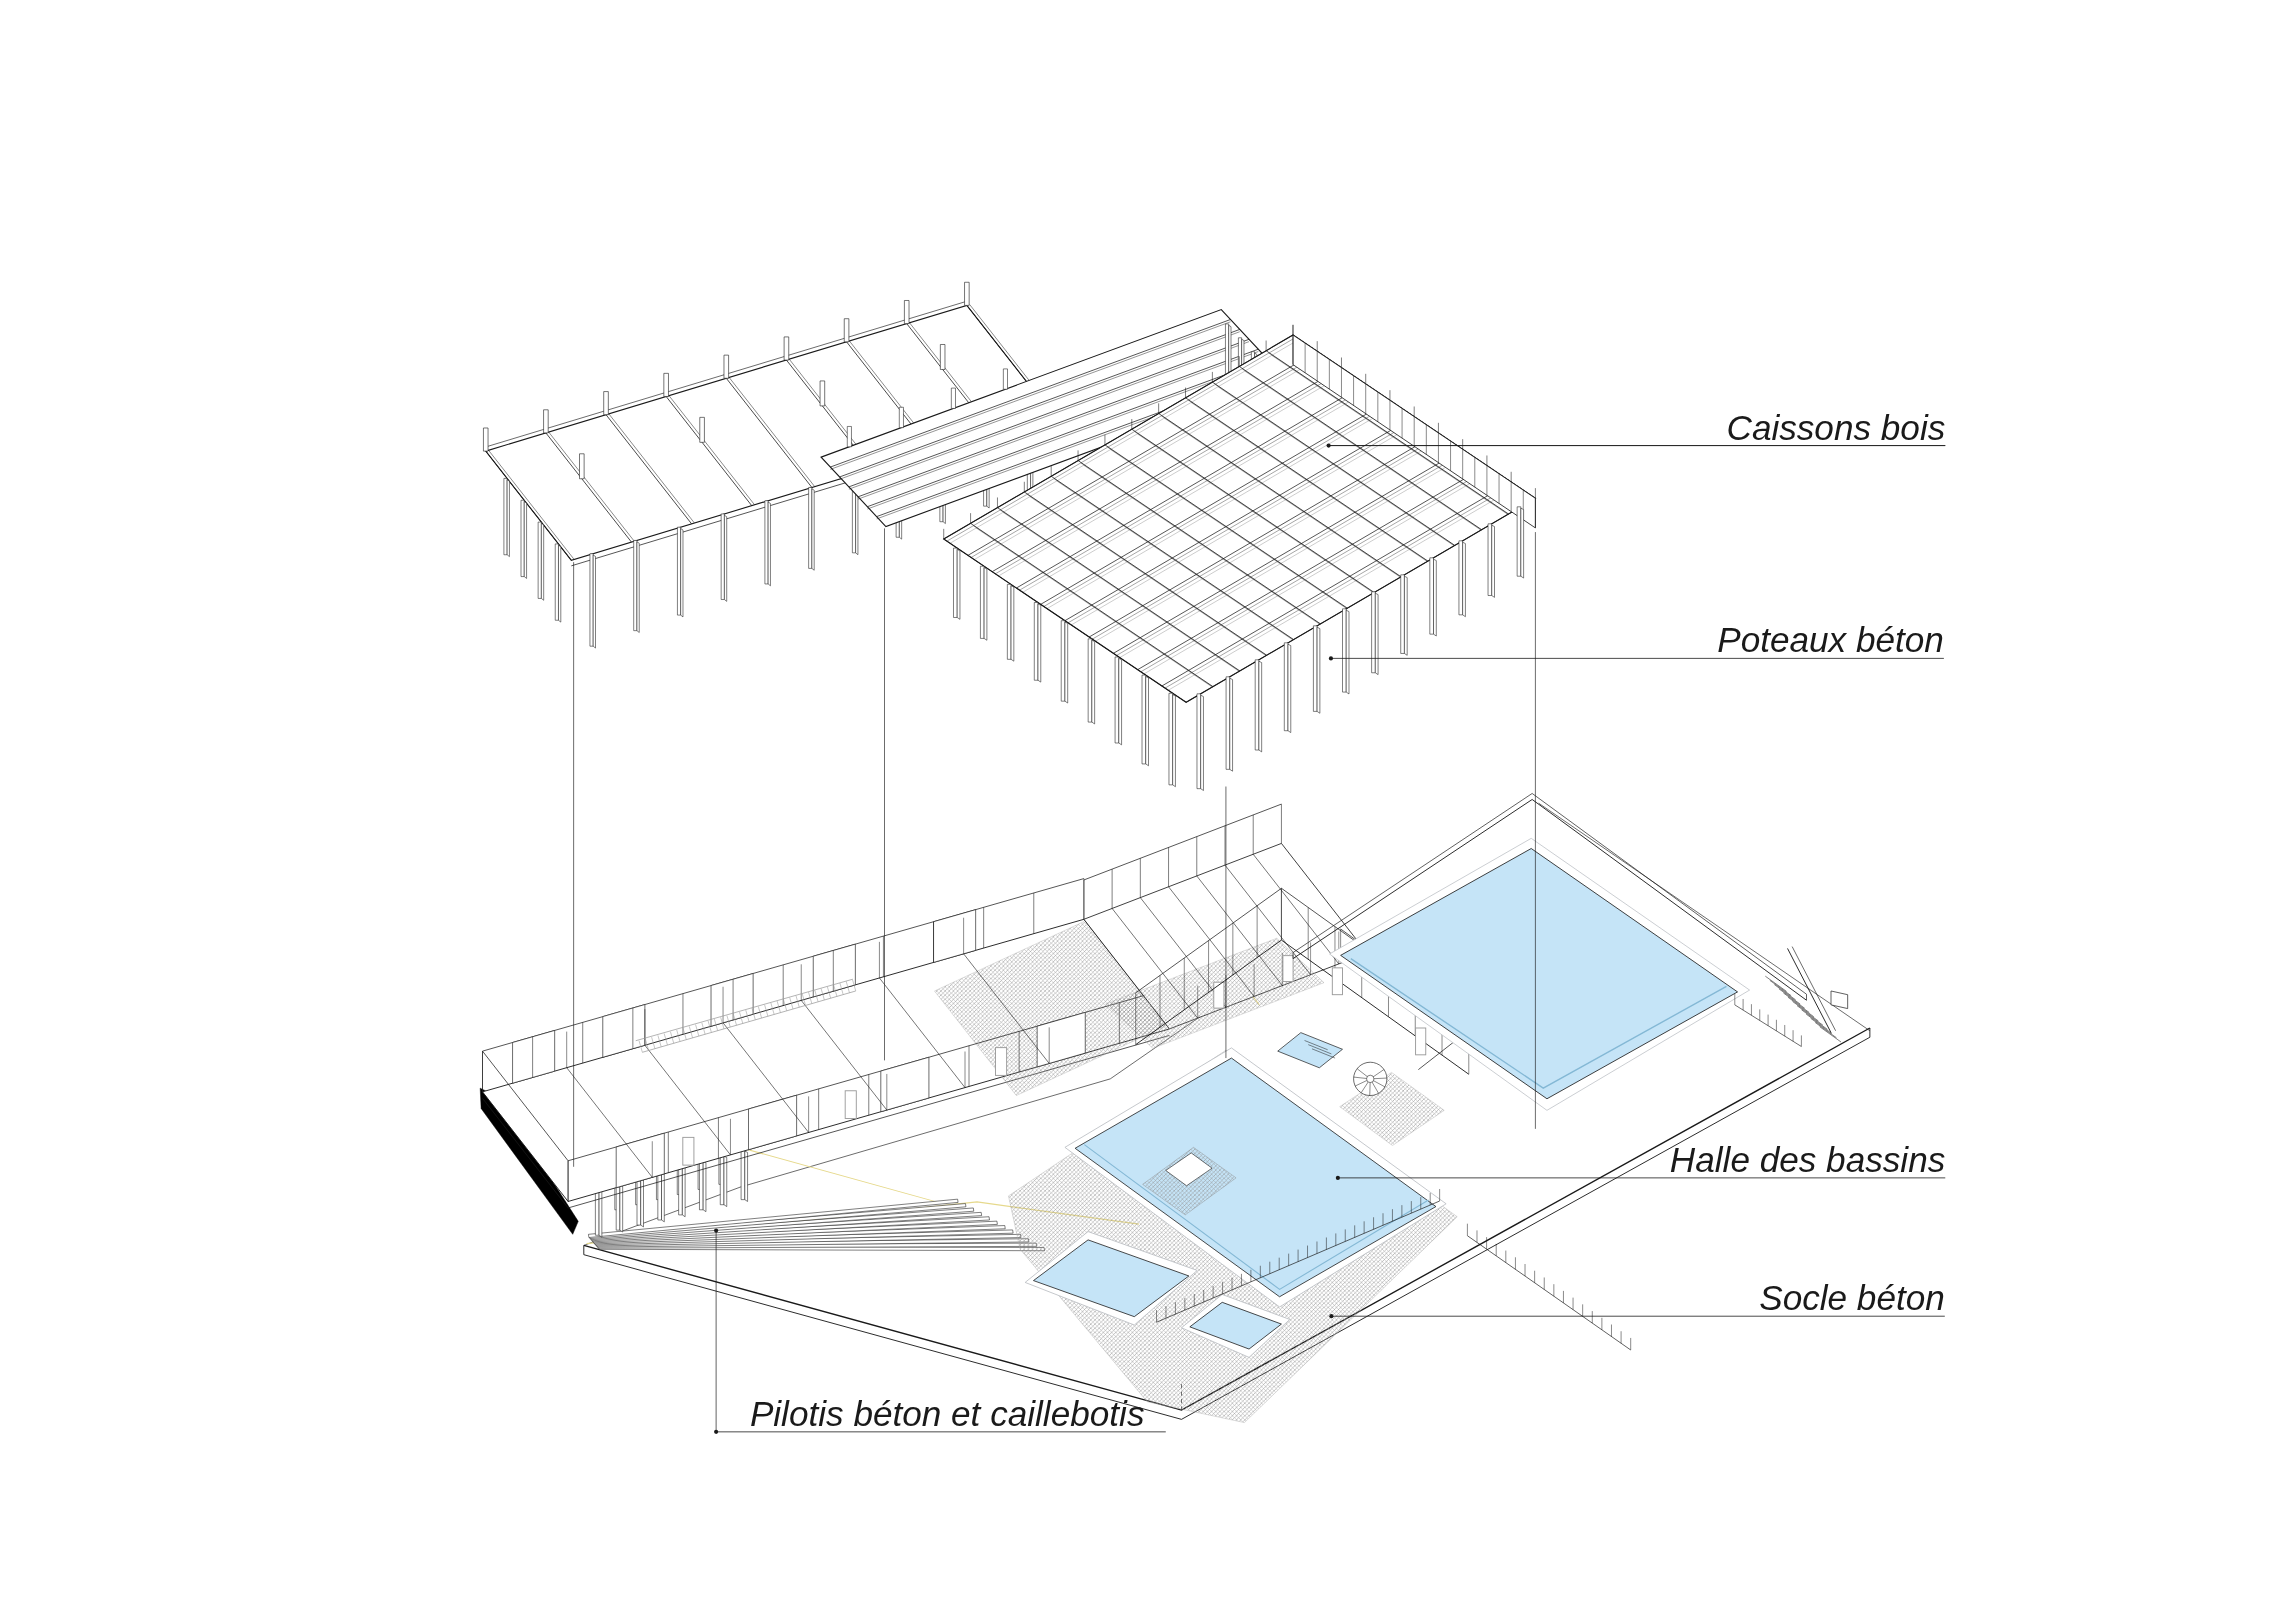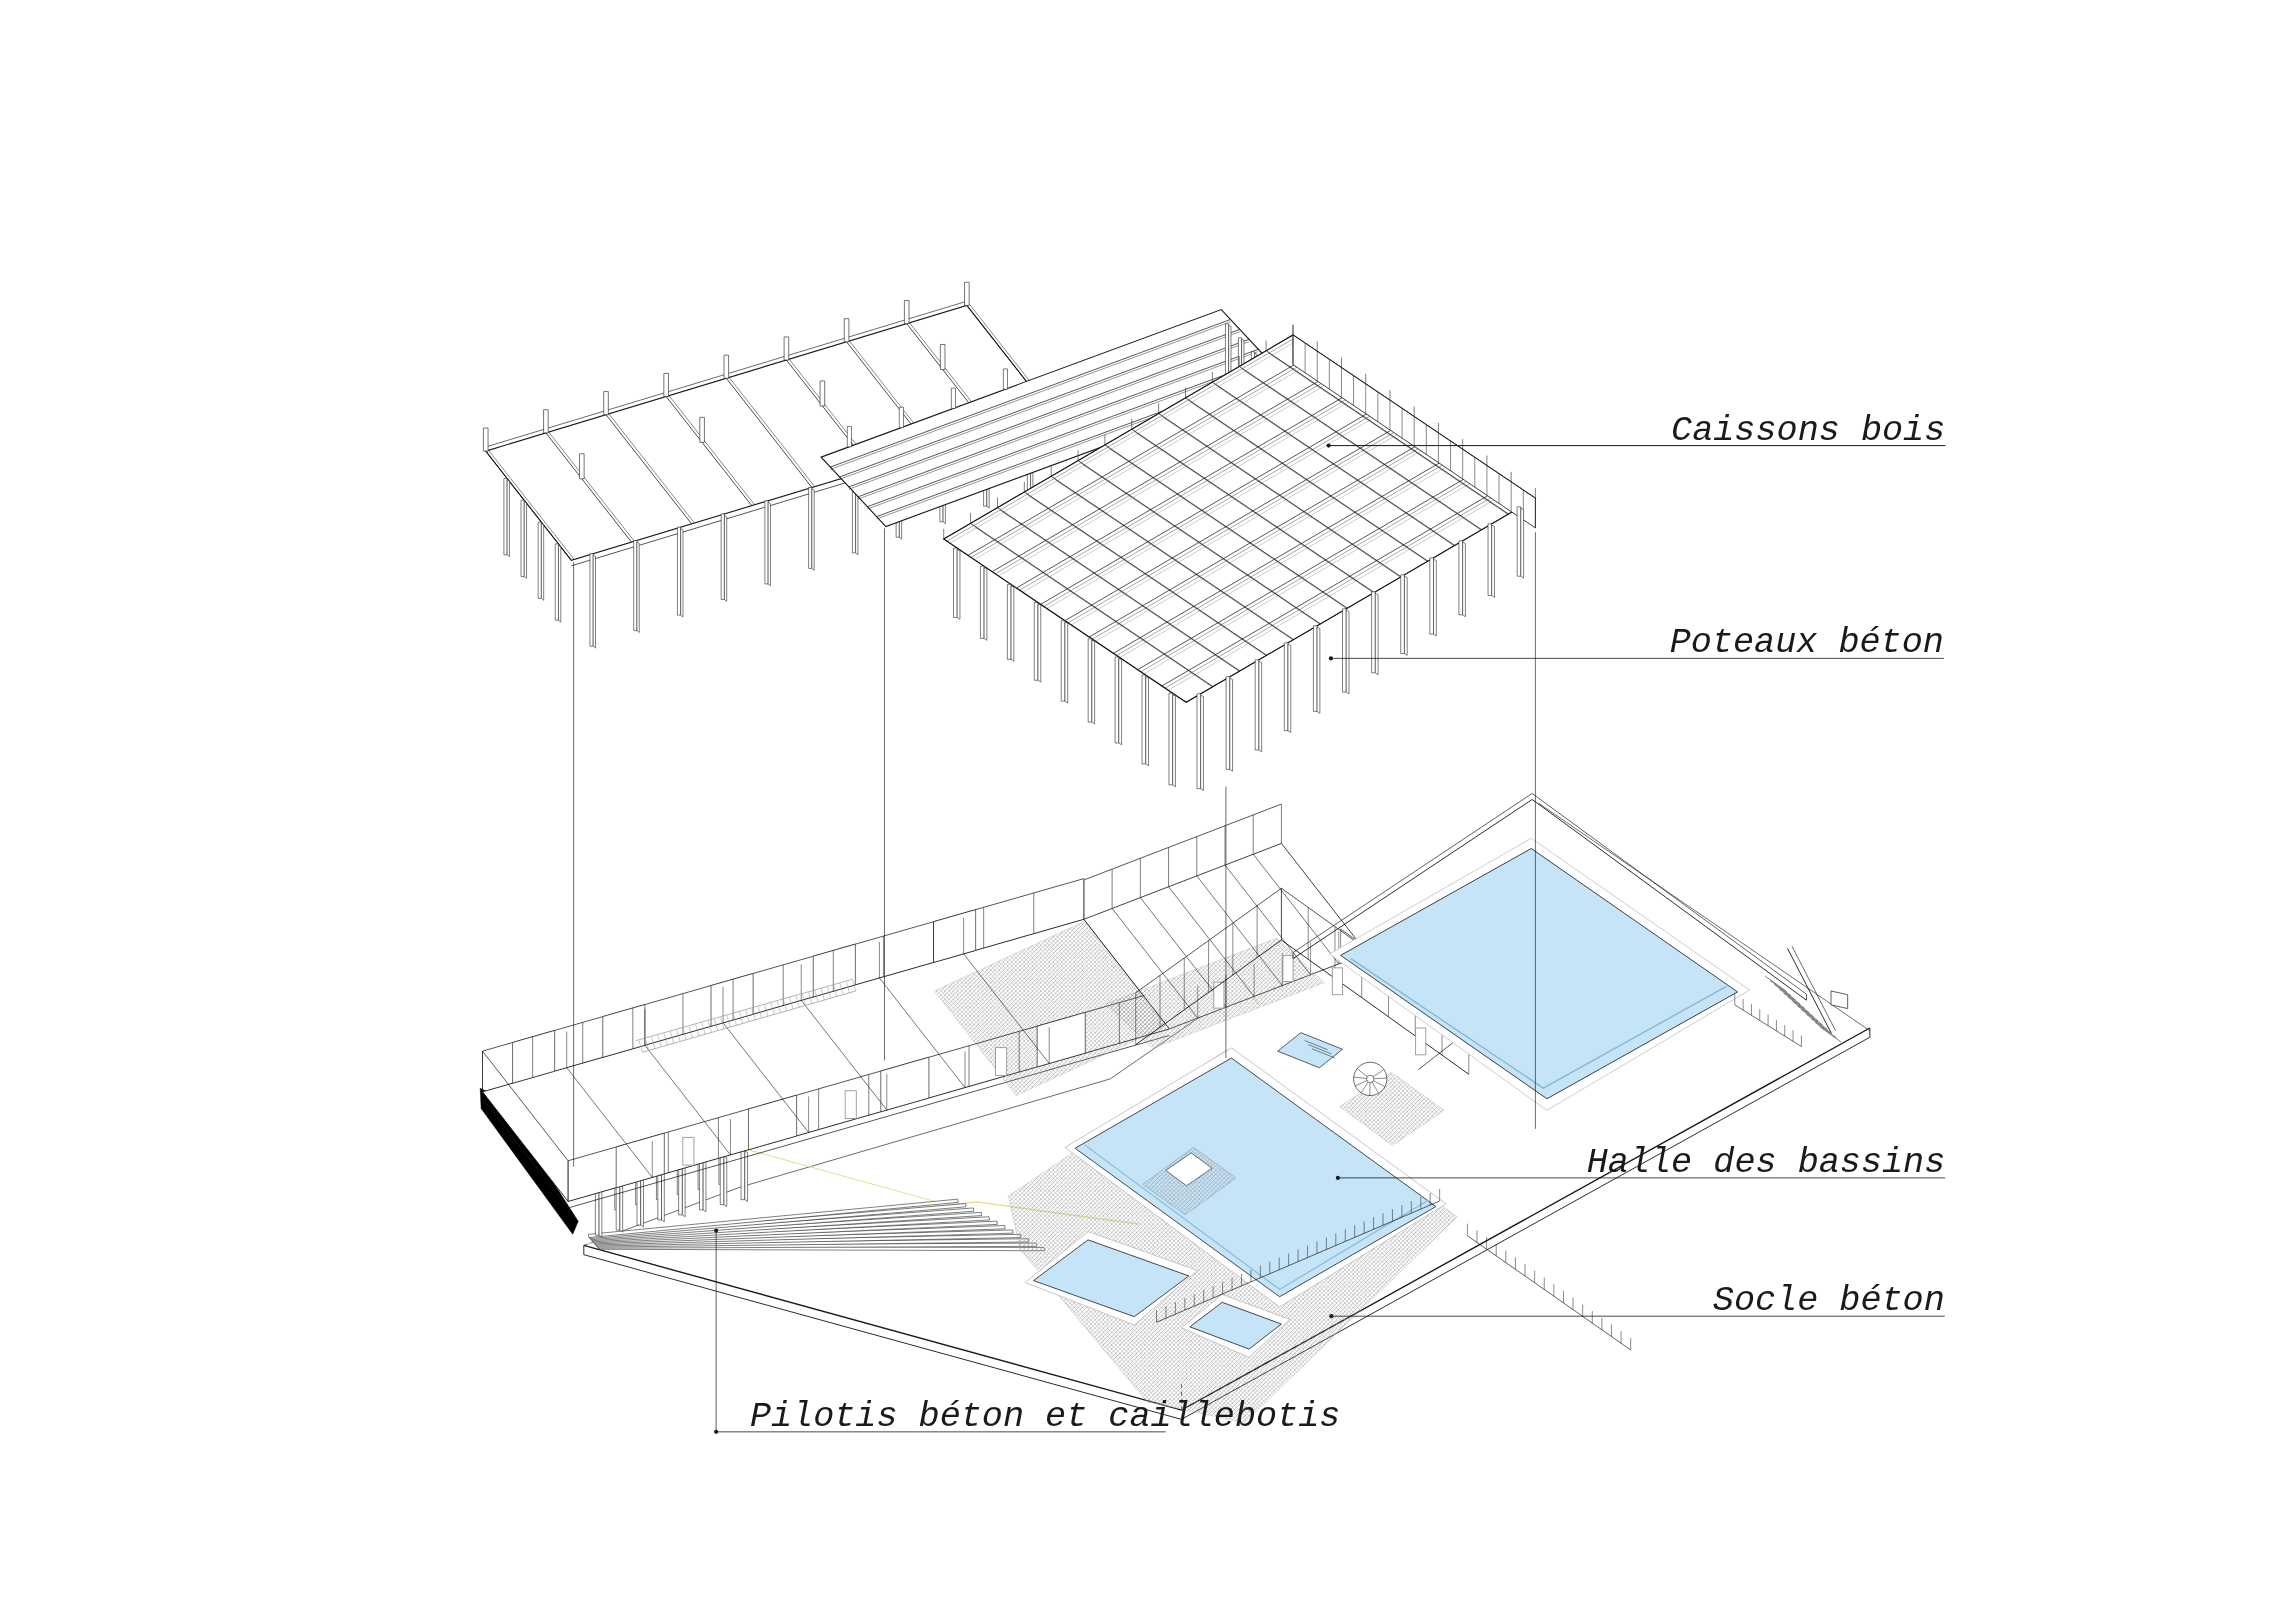--- a/index.html
+++ b/index.html
@@ -1,17 +1,17 @@
 <!DOCTYPE html>
 <html style="font-size:7.4px"><head>
 <meta charset="utf-8">
 <style>
   html,body{margin:0;padding:0;background:#ffffff;}
   #page{position:relative;width:2086px;height:1623px;background:#ffffff;overflow:hidden;
-        font-family:Liberation Mono, monospace;}
+        font-family:Liberation Sans, sans-serif;}
   svg{display:block;position:absolute;left:0;top:0;}
   .lbl{font-style:italic;font-size:76px;fill:#1a1a1a;}
 </style>
 </head>
 <body>
 
 <div id="page">
 <svg id="axo" width="2295" height="1623" viewBox="0 0 4961 3508">
   <defs>
     <pattern id="hatch" width="9" height="9" patternUnits="userSpaceOnUse">

